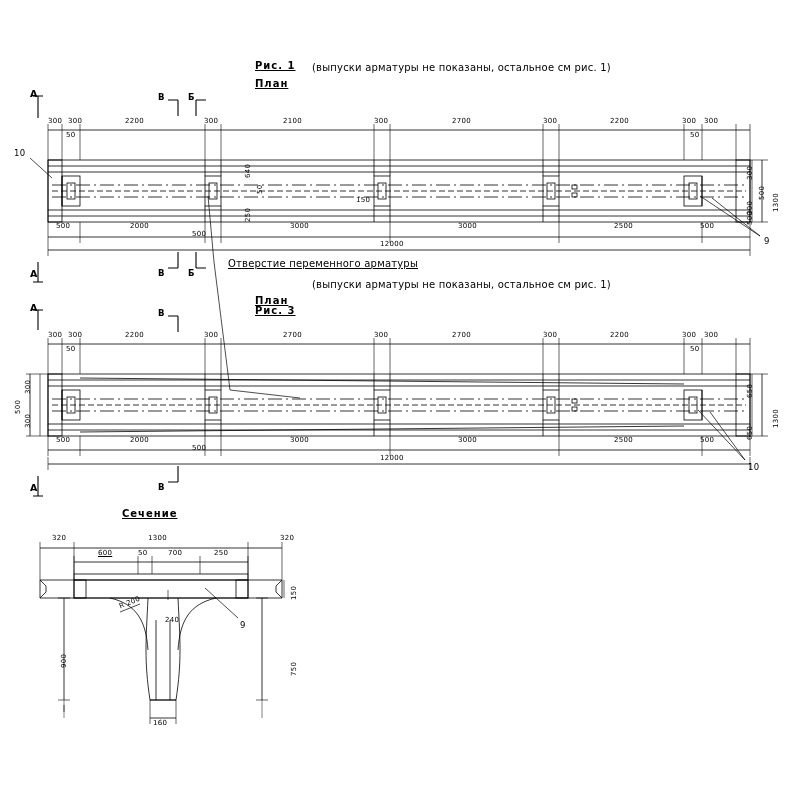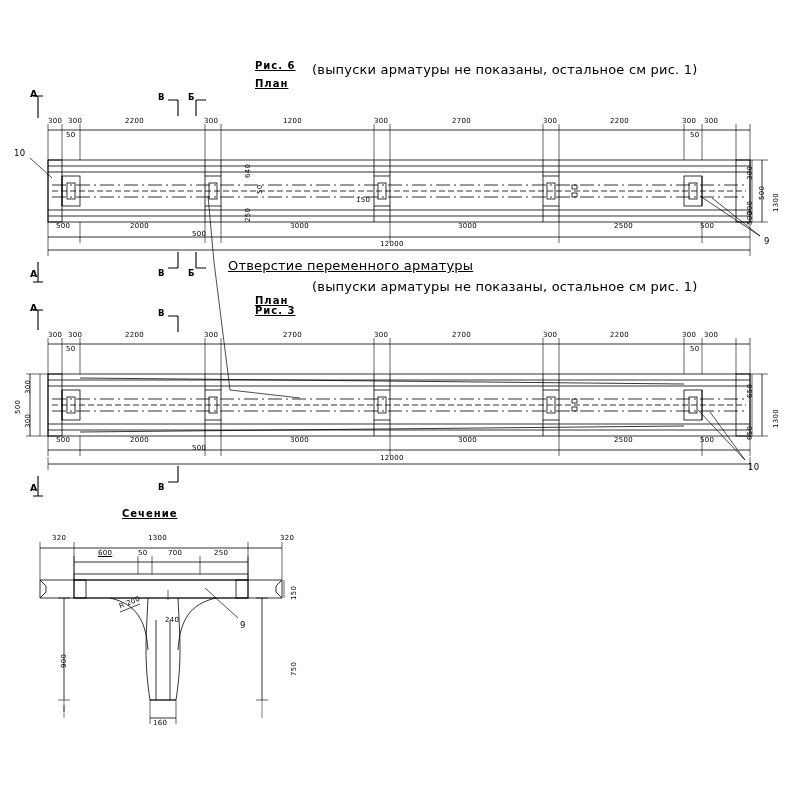--- a/index.html
+++ b/index.html
@@ -7,21 +7,21 @@
        font-family:"DejaVu Sans",sans-serif;color:#000;}
   #sheet{position:absolute;left:0;top:0;width:800px;height:800px;}
   .lbl{position:absolute;font-size:7px;letter-spacing:.3px;white-space:nowrap;
        font-family:"DejaVu Sans",sans-serif;}
   .lbl.b{font-weight:bold;}
   .lbl.t9{font-size:8.5px;}
   .lbl.t10{font-size:9.5px;}
   .lbl.vert{transform-origin:0 0;transform:rotate(-90deg);}
   .ttl{position:absolute;font-size:10px;font-weight:bold;letter-spacing:1px;}
   .ttl u{text-decoration:underline;}
-  .note{position:absolute;font-size:13px;letter-spacing:.2px;text-align:right;}
+  .note{position:absolute;font-size:10px;letter-spacing:.2px;text-align:right;}
   svg{position:absolute;left:0;top:0;}
 </style>
 </head>
 <body>
 
 <div id="sheet">
 
 <svg width="800" height="800">
   <g stroke="#000" fill="none" stroke-width="0.8">
 
@@ -260,29 +260,29 @@
 
     <path d="M120,612 L140,604" stroke-width="0.7"></path>
 
     <path d="M205,588 L238,618" stroke-width="0.7"></path>
 
     <line x1="64" y1="700" x2="64" y2="718" stroke-width="0.5"></line>
     <line x1="262" y1="700" x2="262" y2="718" stroke-width="0.5"></line>
   </g>
 </svg>
 
-<div class="ttl" style="left:255px;top:60px;"><u><span>Рис. 6</span></u></div>
+<div class="ttl" style="left:255px;top:60px;"><u><span>Рис. 1</span></u></div>
 <div class="note" style="left:312px;top:62px;">(выпуски арматуры не показаны, остальное  см  рис. 1)</div>
 <div class="ttl" style="left:255px;top:78px;"><u><span>План</span></u></div>
 
 <div class="lbl" style="left:48px;top:117px;">300</div>
 <div class="lbl" style="left:68px;top:117px;">300</div>
 <div class="lbl" style="left:125px;top:117px;">2200</div>
 <div class="lbl" style="left:204px;top:117px;">300</div>
-<div class="lbl" style="left:283px;top:117px;">1200</div>
+<div class="lbl" style="left:283px;top:117px;">2100</div>
 <div class="lbl" style="left:374px;top:117px;">300</div>
 <div class="lbl" style="left:452px;top:117px;">2700</div>
 <div class="lbl" style="left:543px;top:117px;">300</div>
 <div class="lbl" style="left:610px;top:117px;">2200</div>
 <div class="lbl" style="left:682px;top:117px;">300</div>
 <div class="lbl" style="left:704px;top:117px;">300</div>
 
 <div class="lbl" style="left:66px;top:131px;">50</div>
 <div class="lbl vert" style="left:244px;top:178px;">640</div>
 <div class="lbl vert" style="left:256px;top:194px;">50</div>

